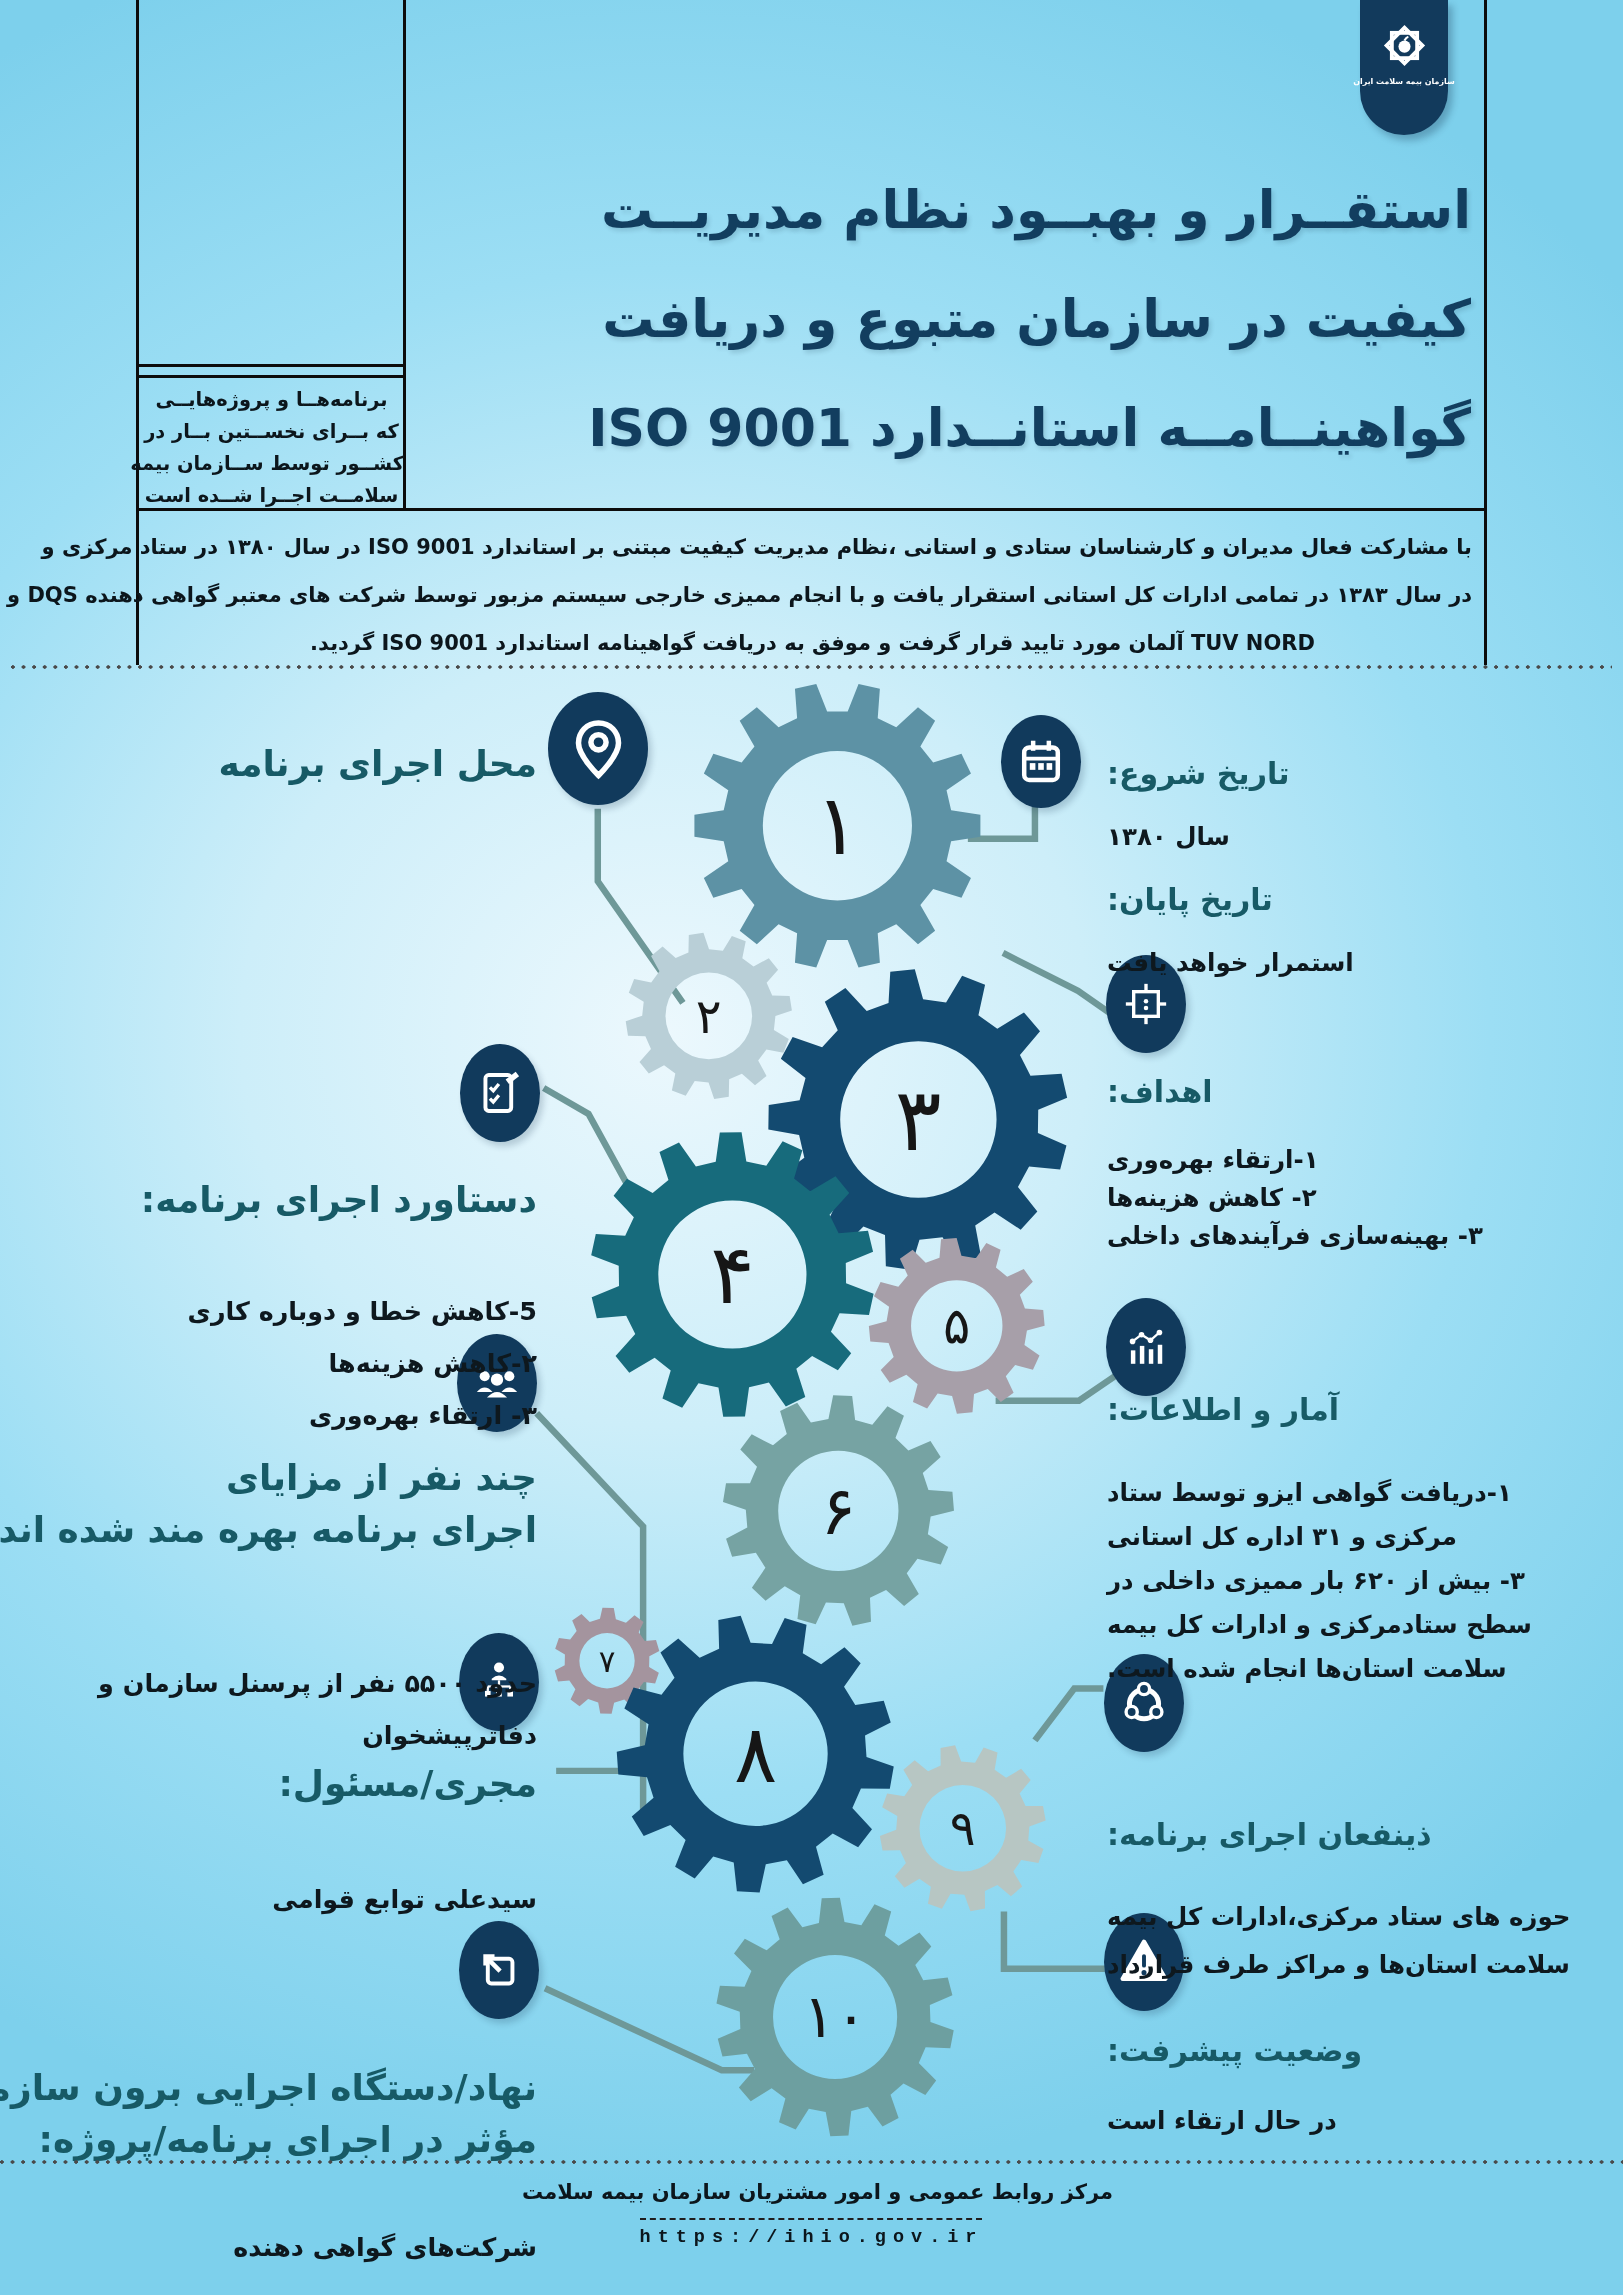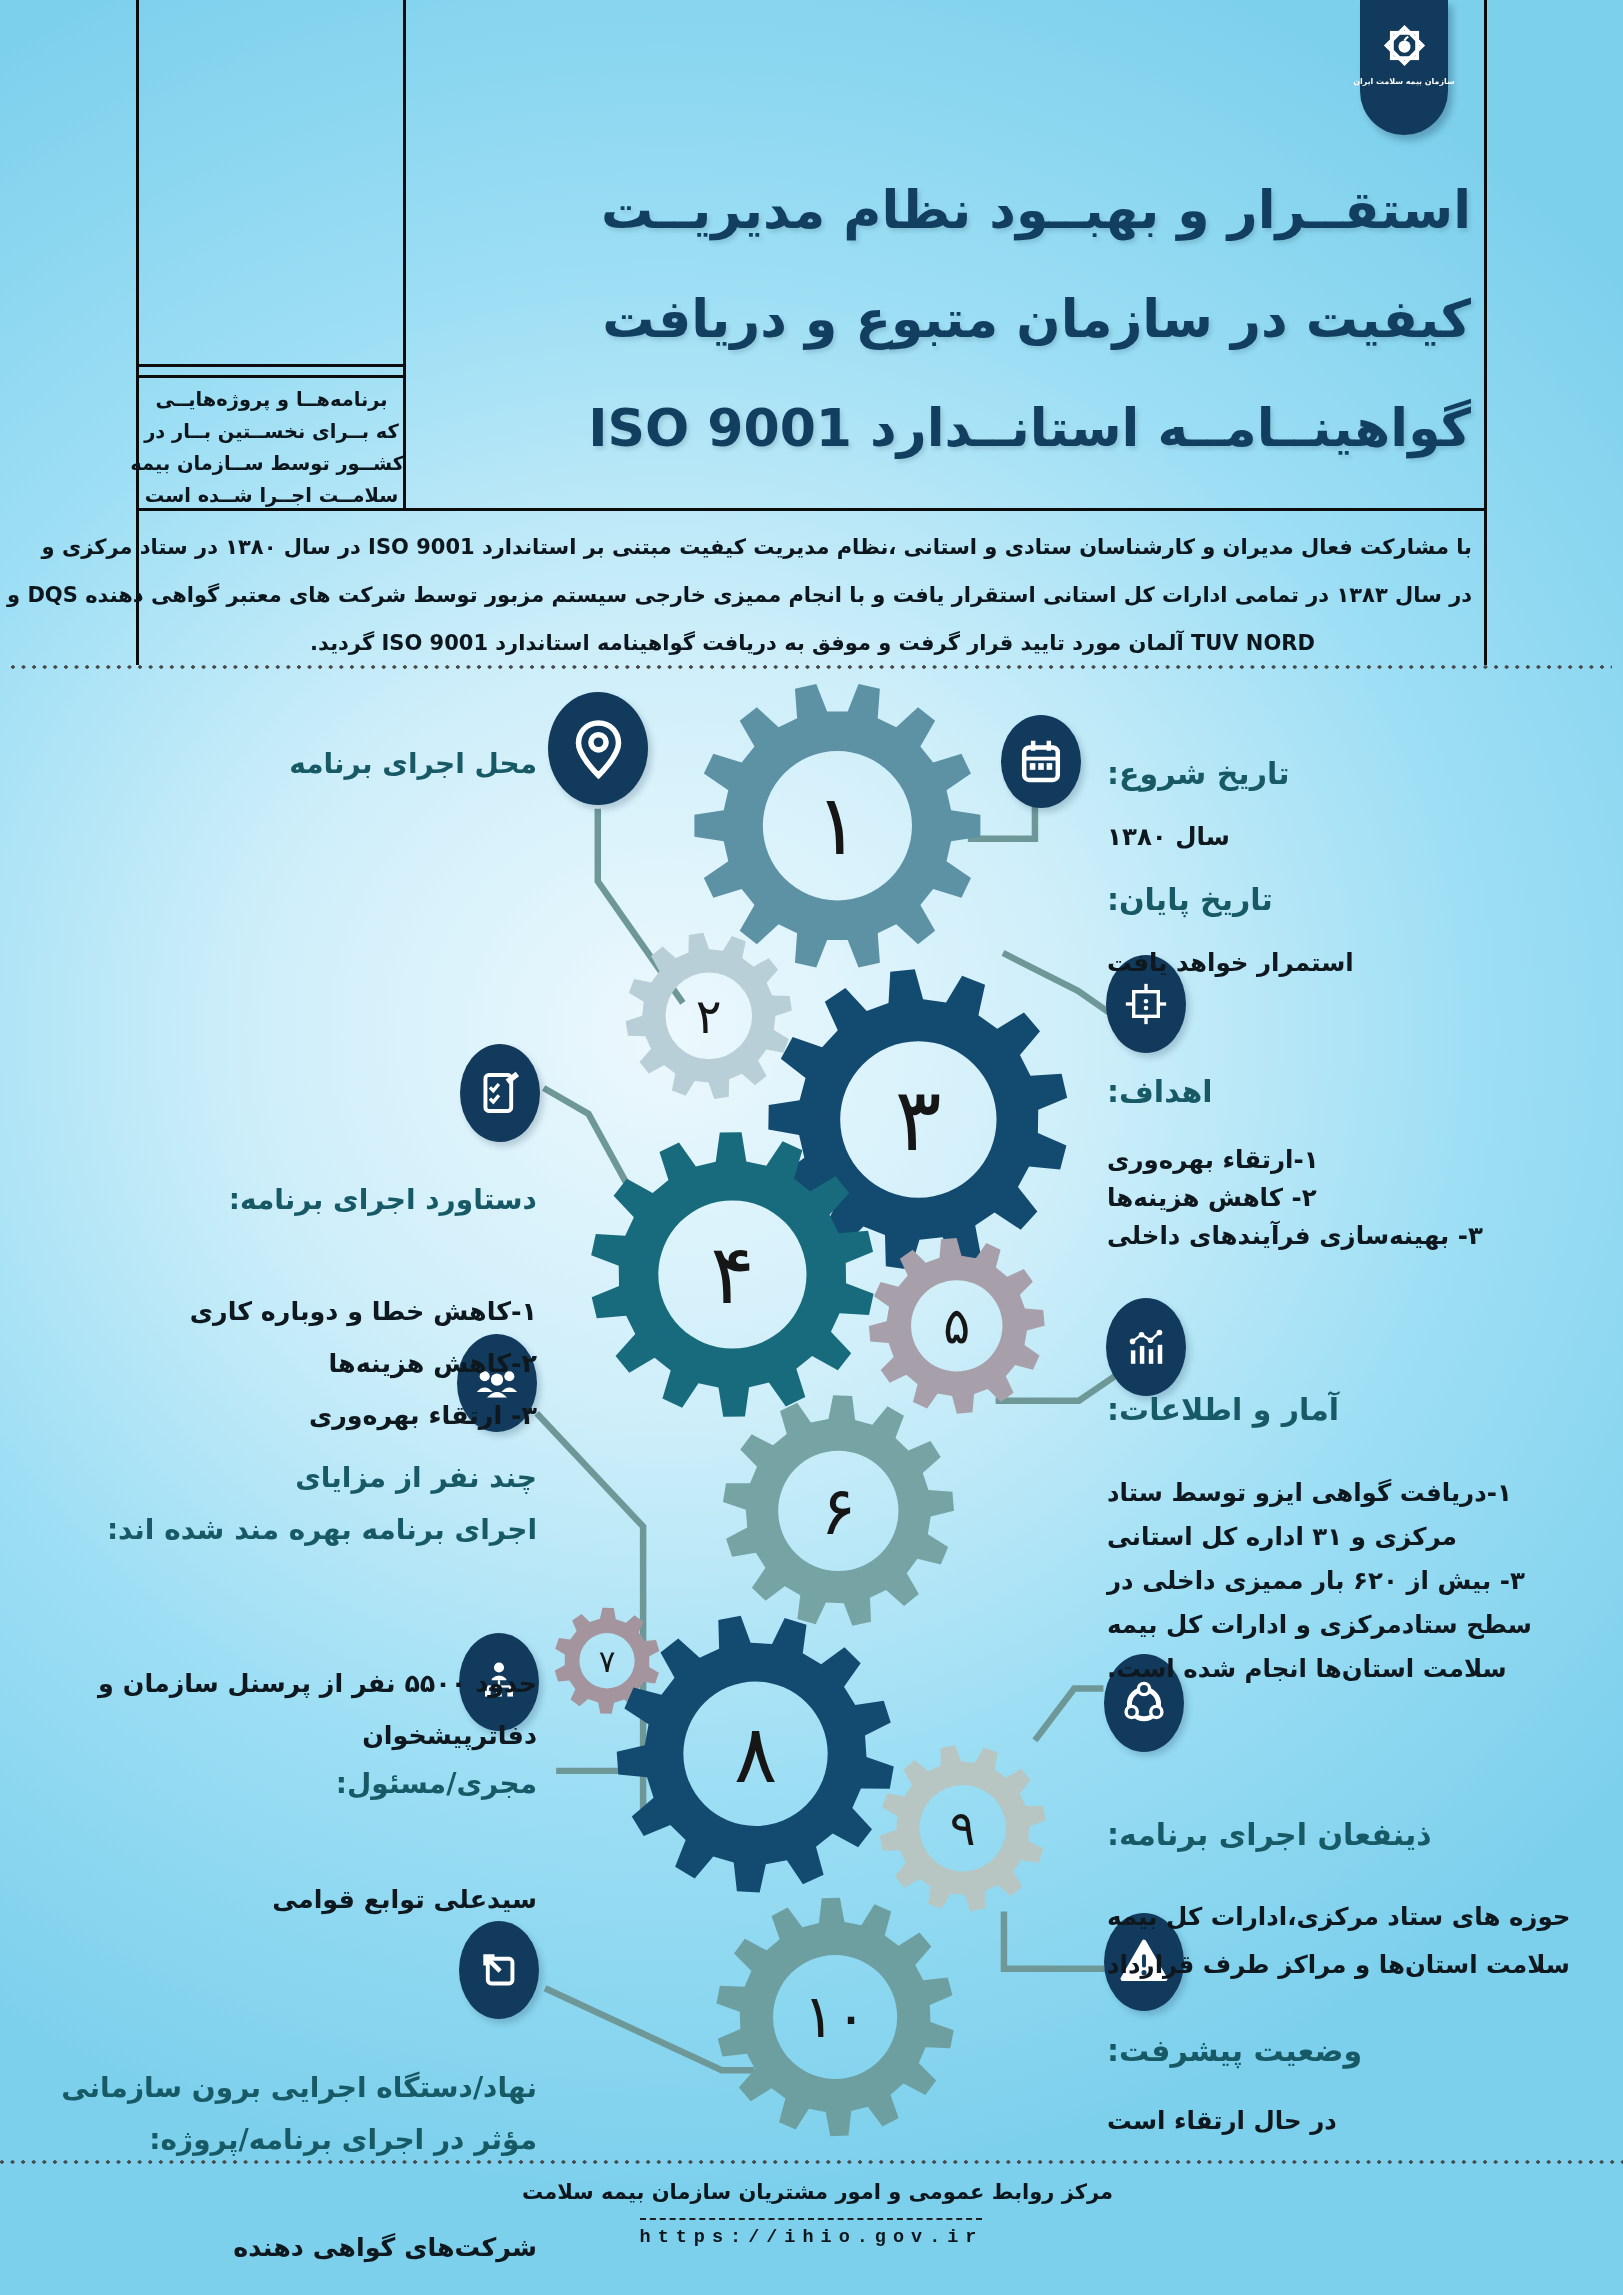--- a/index.html
+++ b/index.html
@@ -46,21 +46,21 @@
   .badge{
     position:absolute; background:#113a5c; border-radius:50%;
     display:flex; align-items:center; justify-content:center;
     box-shadow:3.7px 4.6px 6.5px rgba(15,45,75,.2);
   }
   
   .sec{position:absolute; white-space:pre;}
   .sec .h{color:#175a66; font-weight:800;}
   .sec .b{color:#0e181e; font-weight:700;}
   .lsec{right:1086px; text-align:right;}
-  .lsec .h{font-size:28px; line-height:52px;}
+  .lsec .h{font-size:36px; line-height:52px;}
   .lsec .b{font-size:25.4px; line-height:52px;}
   .rsec{left:1107px; text-align:left; width:532px;}
   .rsec .h{font-size:30px; line-height:46px;}
   .rsec .b{font-size:24.5px;}
   
   .footer-org{position:absolute; top:2180px; left:6px; width:1623px; text-align:center;
     font-size:21px; font-weight:800; color:#0c161c;}
   .footer-divider{position:absolute; top:2218px; left:640px; width:342px; height:0;
     border-top:2.3px dashed #1e1e1e;}
   .footer-url{position:absolute; top:2227px; left:0; width:1623px; text-align:center;
@@ -241,21 +241,21 @@
   </div>
 
   <div class="sec lsec" style="top:720px;">
     <div class="h">محل اجرای برنامه</div>
   </div>
 
   <div class="sec lsec" style="top:1156px;">
     <div class="h">دستاورد اجرای برنامه:</div>
   </div>
   <div class="sec lsec" style="top:1267px;">
-    <div class="b">۱-کاهش خطا و دوباره کاری
+    <div class="b">5-کاهش خطا و دوباره کاری
 ۲-کاهش هزینه‌ها
 ۳- ارتقاء بهره‌وری</div>
   </div>
 
   <div class="sec lsec" style="top:1434px;">
     <div class="h">چند نفر از مزایای
 اجرای برنامه بهره مند شده اند:</div>
   </div>
   <div class="sec lsec" style="top:1639px;">
     <div class="b">حدود ۵۵۰۰ نفر از پرسنل سازمان و

